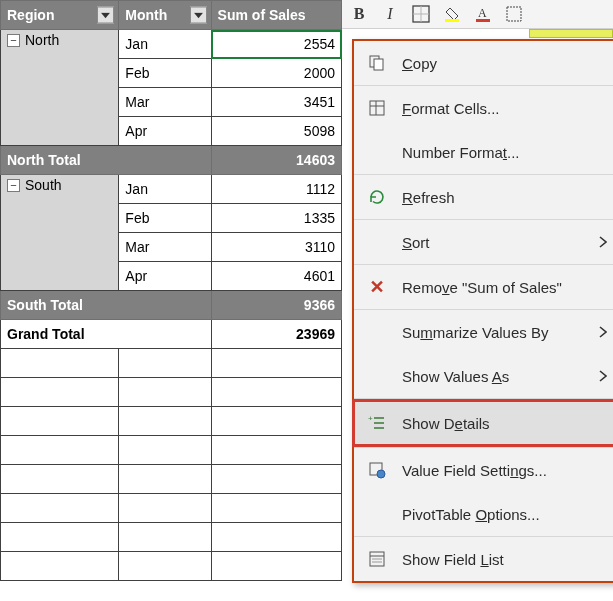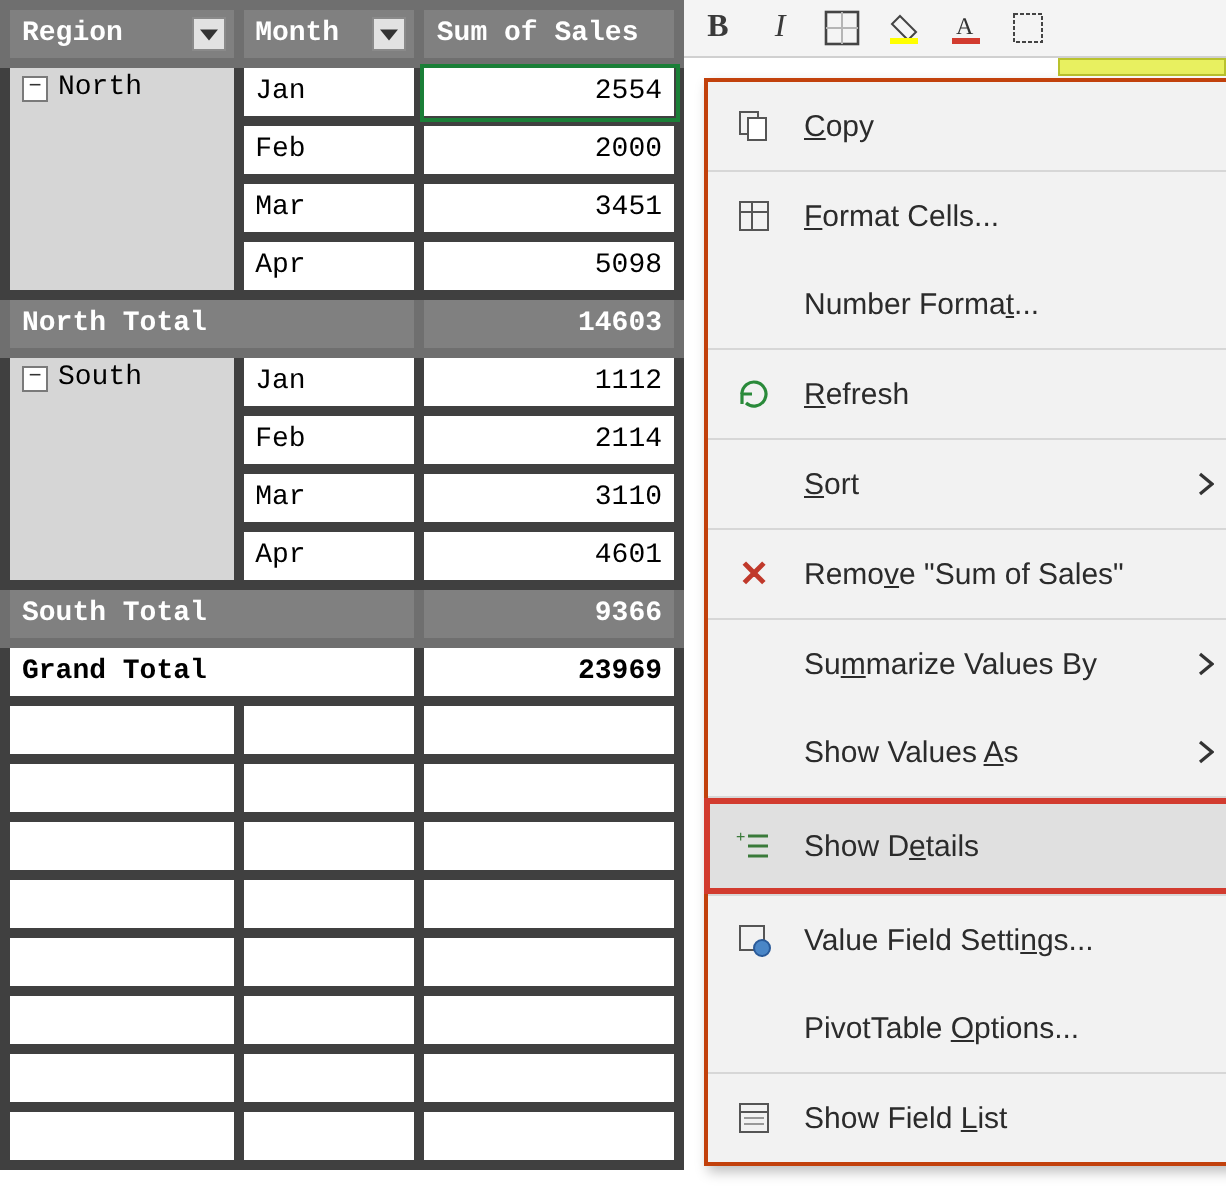--- a/index.html
+++ b/index.html
@@ -12,25 +12,24 @@
       overflow: hidden;
       position: relative;
     }
 
     
     .pivot {
       border-collapse: collapse;
       width: 342px;
     }
     .pivot th, .pivot td {
-      border: 5px solid #404040;
+      border: 1px solid #404040;
       height: 29px;
       padding: 2px 6px;
       white-space: nowrap;
-      font-family: Liberation Mono, monospace;
     }
     .pivot thead th {
       background: #808080;
       color: #fff;
       font-weight: 600;
       text-align: left;
       position: relative;
       border-color:#6f6f6f;
     }
     .pivot thead th .drop {
@@ -221,21 +220,21 @@
         <span class="region-inner">
           <span class="collapse-box">−</span>
           <span>South</span>
         </span>
       </td>
       <td>Jan</td>
       <td class="col-sales">1112</td>
     </tr>
     <tr>
       <td>Feb</td>
-      <td class="col-sales">2114</td>
+      <td class="col-sales">1335</td>
     </tr>
     <tr>
       <td>Mar</td>
       <td class="col-sales">3110</td>
     </tr>
     <tr>
       <td>Apr</td>
       <td class="col-sales">4601</td>
     </tr>
     <tr class="subtotal-row">

